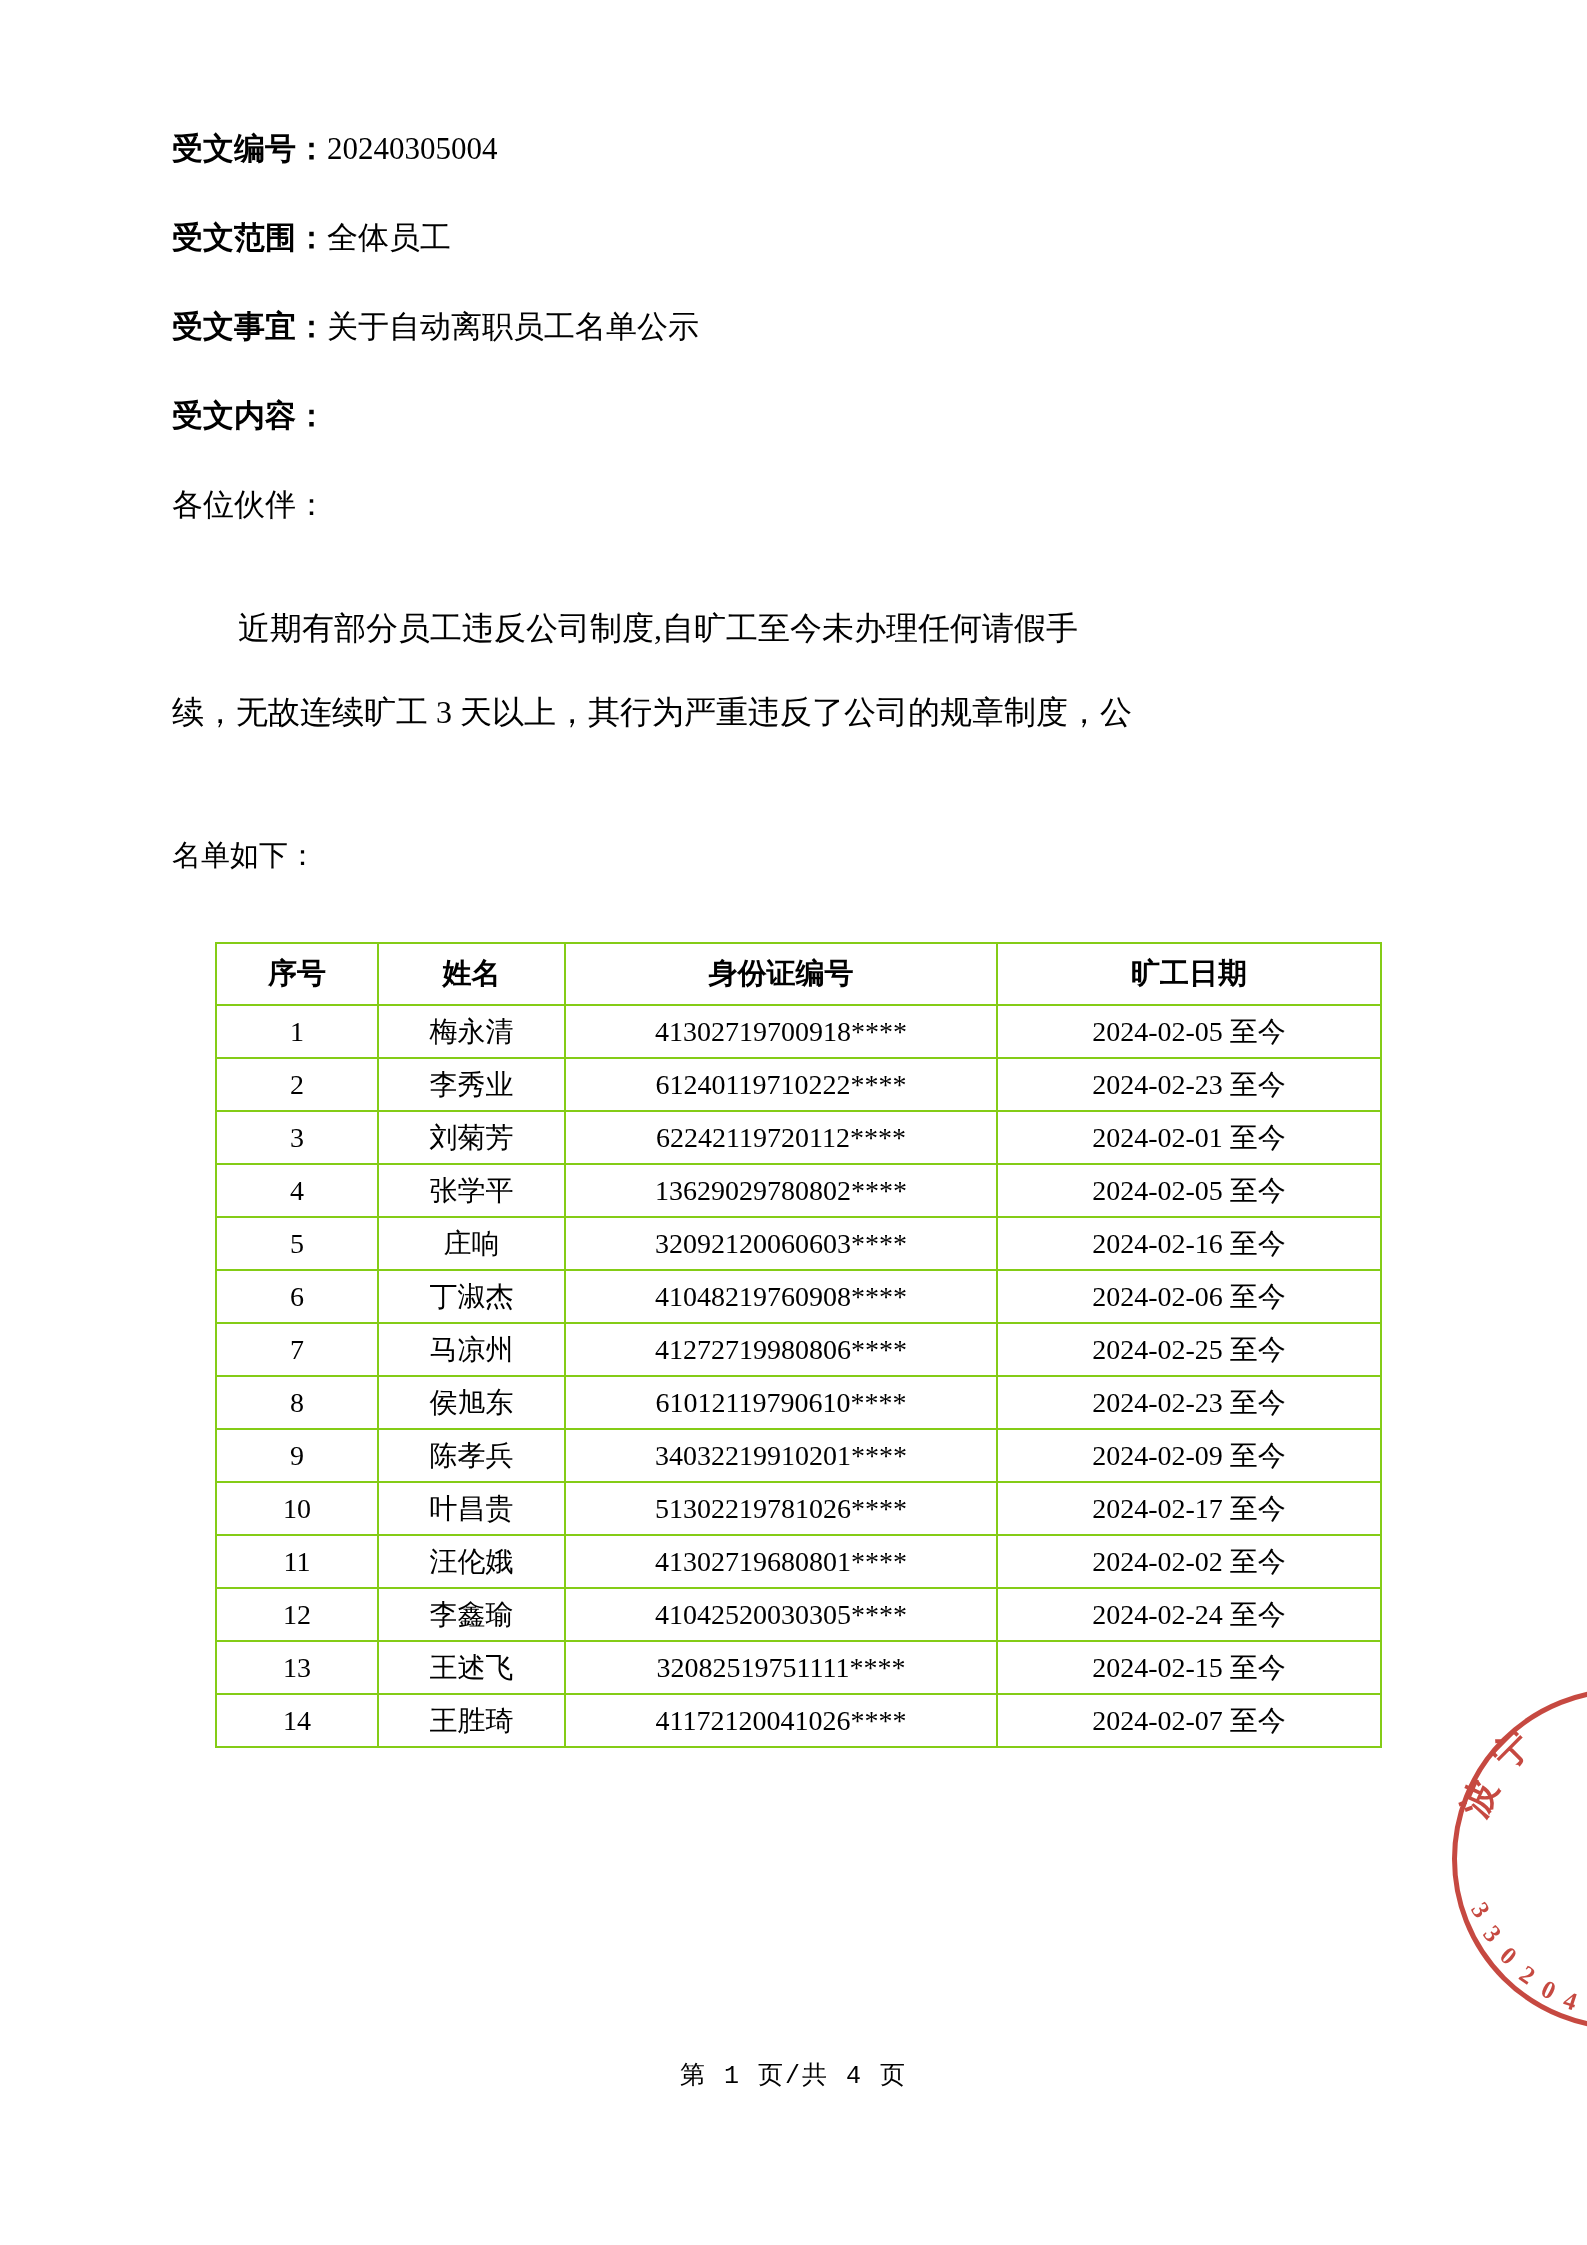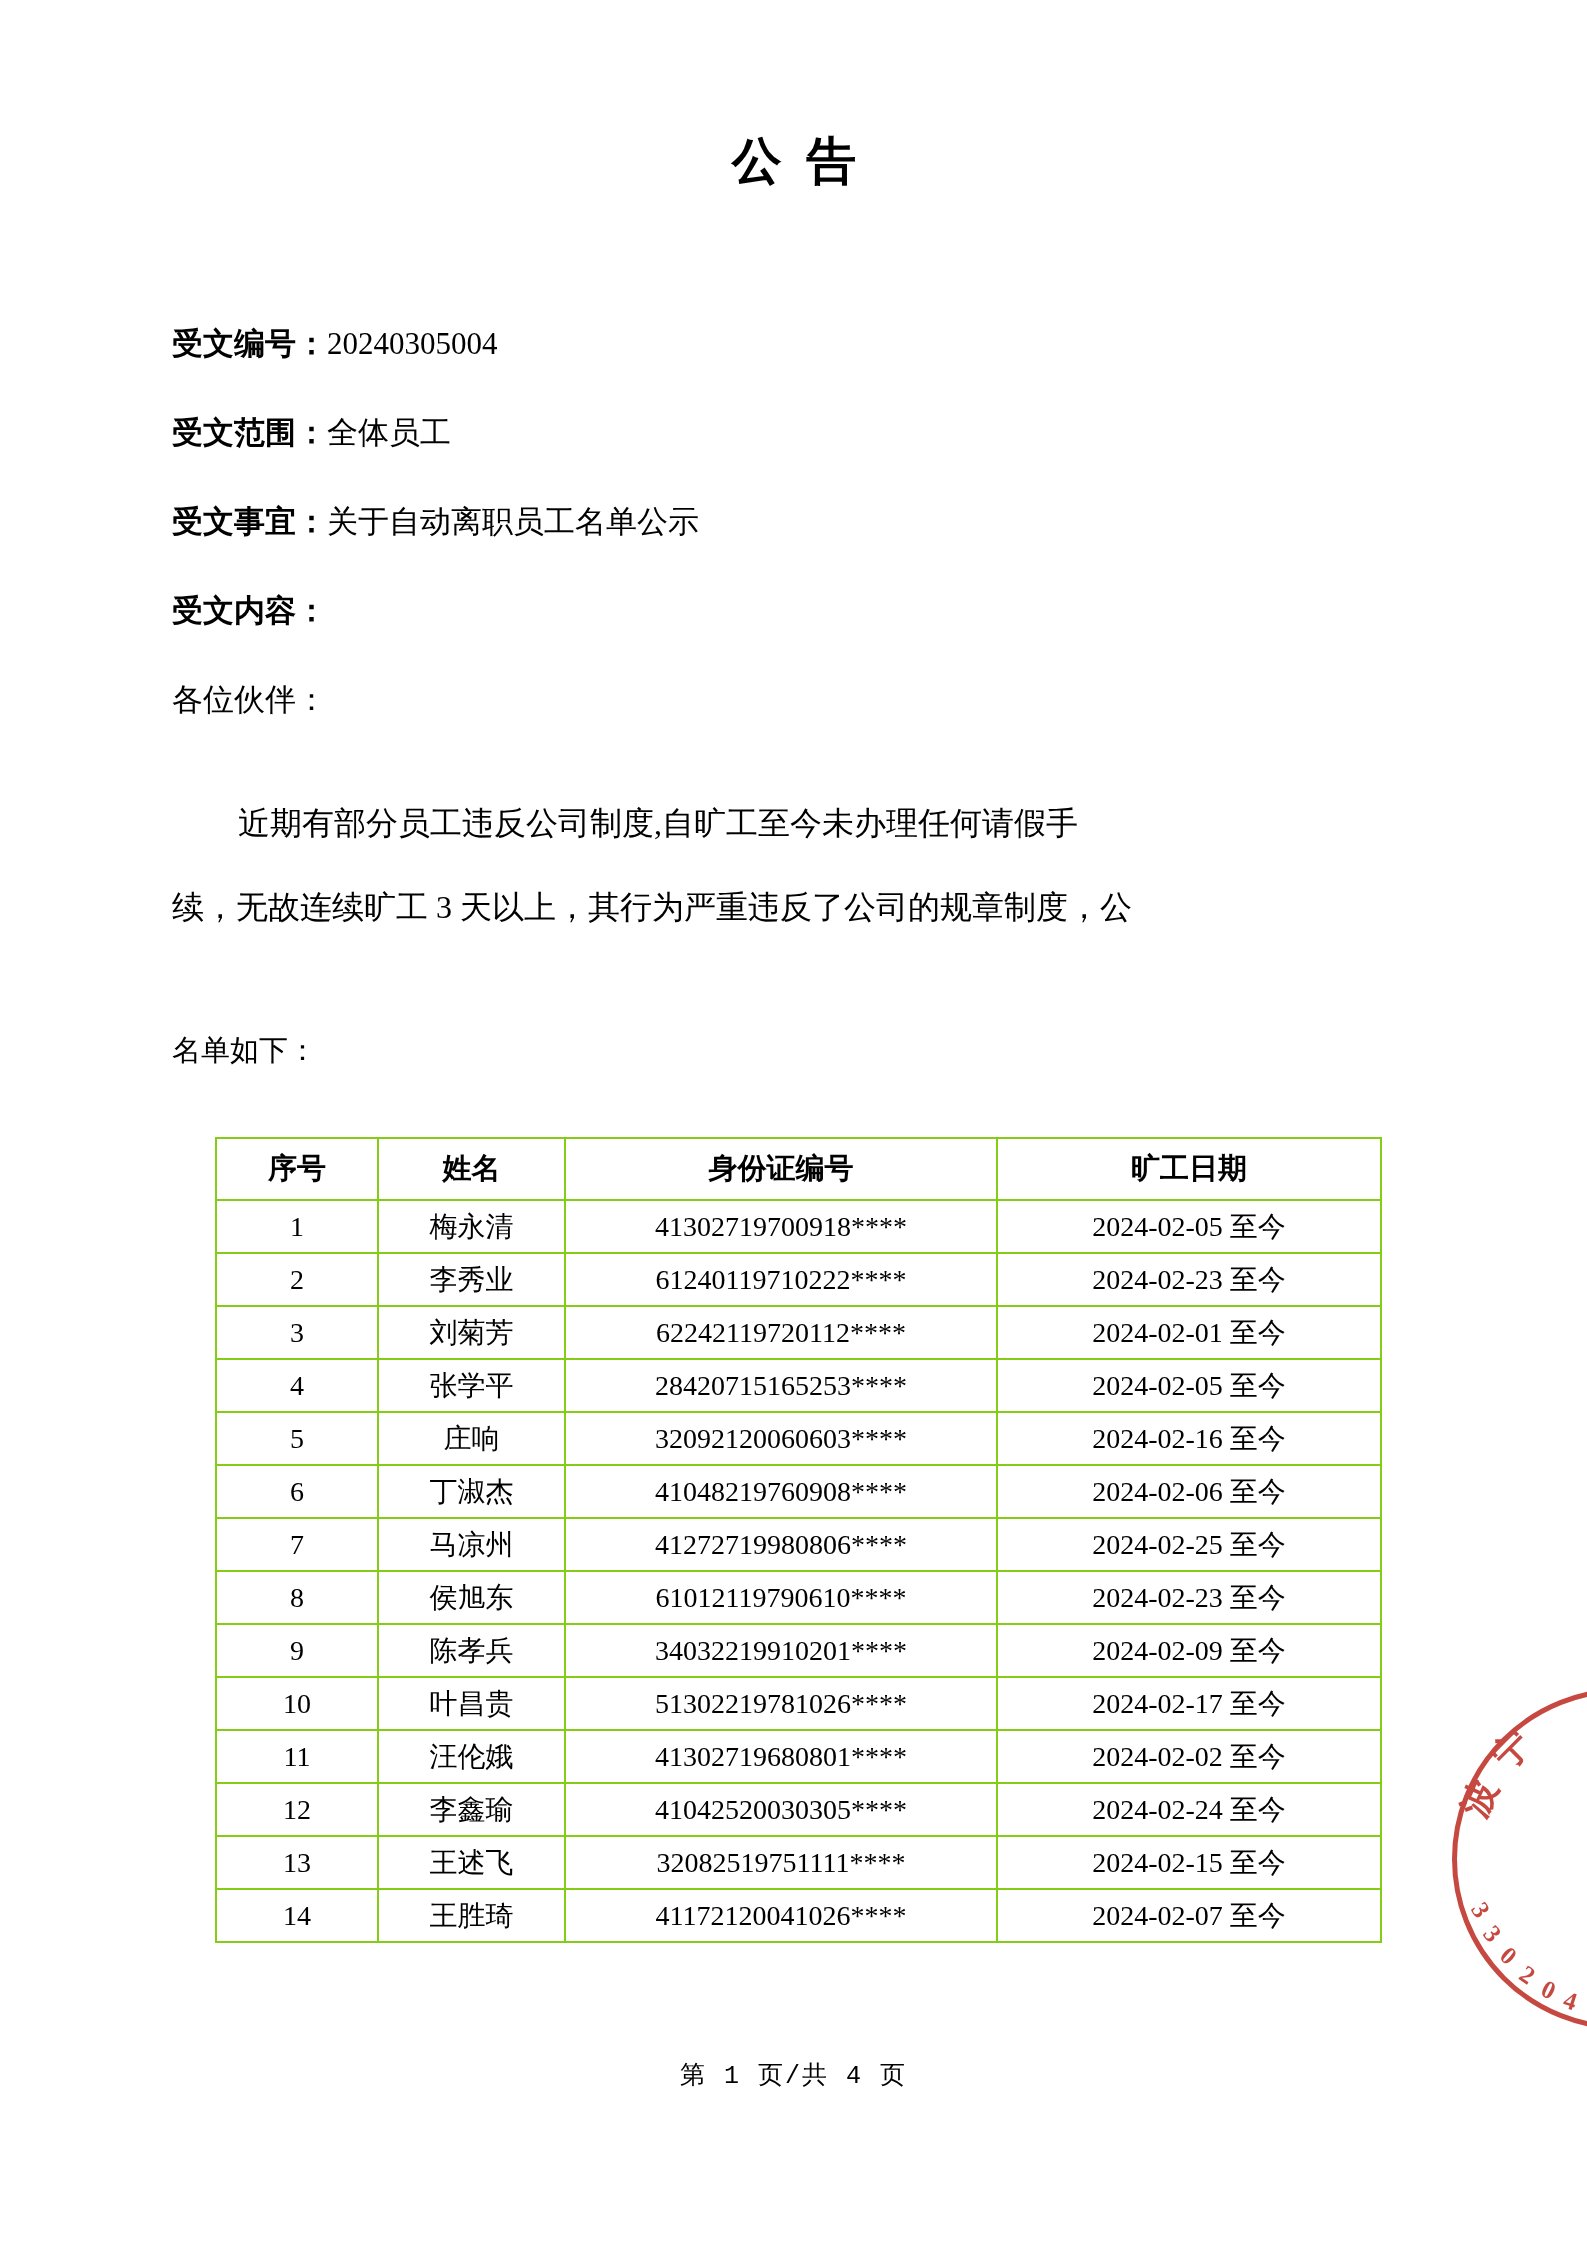--- a/index.html
+++ b/index.html
@@ -113,21 +113,20 @@
     font-size:25px;
     font-weight:700;
   }
 </style>
 </head>
 <body>
 
 <div class="page">
   <div class="content">
 
-    <h1 class="doc-title">公  告</h1>
 
     <div class="fields">
       <div class="field-row">
         <span class="field-label">受文编号：</span><span class="field-value">20240305004</span>
       </div>
       <div class="field-row">
         <span class="field-label">受文范围：</span><span class="field-value">全体员工</span>
       </div>
       <div class="field-row">
         <span class="field-label">受文事宜：</span><span class="field-value">关于自动离职员工名单公示</span>
@@ -170,21 +169,21 @@
           </tr>
           <tr>
             <td class="col0">3</td>
             <td class="col1">刘菊芳</td>
             <td class="col2">62242119720112****</td>
             <td class="col3">2024-02-01 至今</td>
           </tr>
           <tr>
             <td class="col0">4</td>
             <td class="col1">张学平</td>
-            <td class="col2">28420715165253****</td>
+            <td class="col2">13629029780802****</td>
             <td class="col3">2024-02-05 至今</td>
           </tr>
           <tr>
             <td class="col0">5</td>
             <td class="col1">庄响</td>
             <td class="col2">32092120060603****</td>
             <td class="col3">2024-02-16 至今</td>
           </tr>
           <tr>
             <td class="col0">6</td>

